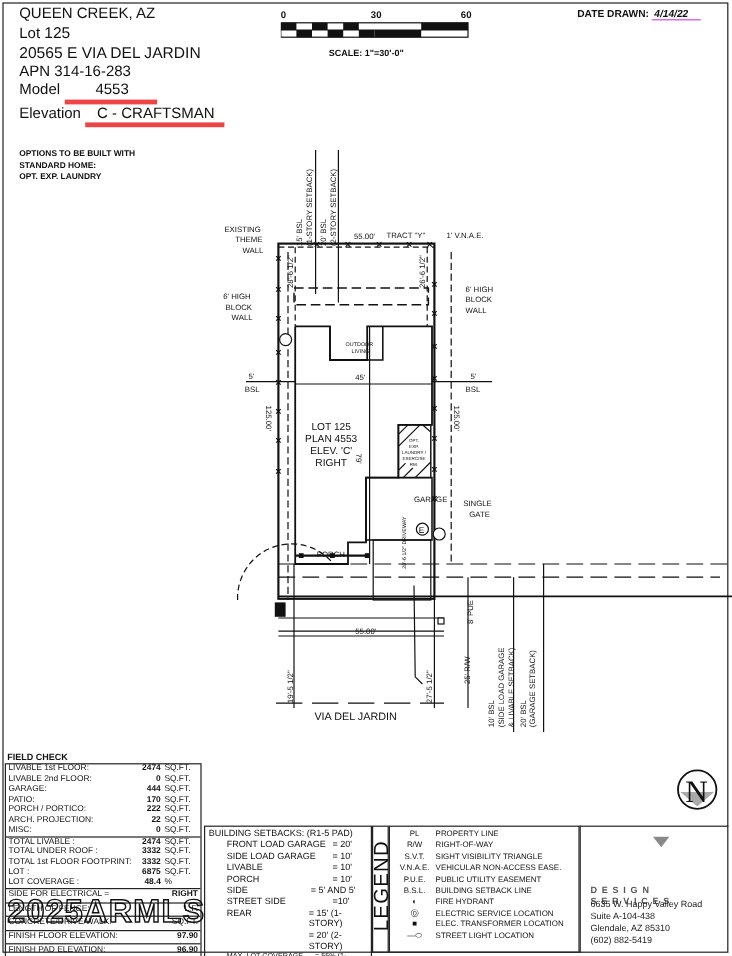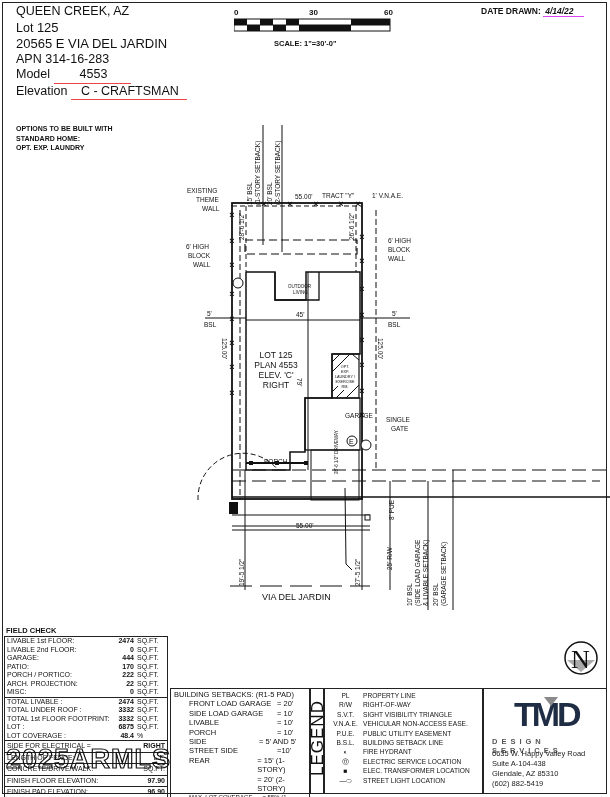--- a/index.html
+++ b/index.html
@@ -2,21 +2,21 @@
 <html><head>
 <meta charset="utf-8">
 <style>
   html,body{margin:0;padding:0;background:#fff;}
   body{width:610px;height:797px;position:relative;overflow:hidden;font-family:"Liberation Sans",sans-serif;color:#111;}
   .frame{position:absolute;left:2px;top:2px;width:605px;height:792px;border:1.5px solid #222;box-sizing:border-box;}
   
   .hdr{position:absolute;left:16px;top:4px;font-size:12.5px;line-height:15.5px;}
   .hdr .row{white-space:nowrap;}
   .hdr .big{font-size:13px;}
-  .uline{display:inline-block;border-bottom:1px solid #ef4444;padding:0 8px 0 10px;}
+  .uline{display:inline-block;border-bottom:4px solid #ef4444;padding:0 8px 0 10px;}
   .notes{position:absolute;left:16px;top:124px;font-size:7px;line-height:9.5px;font-weight:bold;}
   
   .scale{position:absolute;left:234px;top:8px;}
   .scale .nums{position:relative;height:10px;font-size:8px;font-weight:bold;width:170px;}
   .scale .nums span{position:absolute;top:0;}
   .scale .cap{font-size:7.5px;font-weight:bold;margin-left:40px;margin-top:3px;}
   .datedrawn{position:absolute;left:481px;top:6px;font-size:8.5px;font-weight:bold;}
   .datedrawn .d{border-bottom:1px solid #d946ef;padding:0 10px 0 2px;font-style:italic;}
   
   .site{position:absolute;left:0;top:0;}
@@ -450,21 +450,20 @@
     </div>
 </div>
 
 <svg class="north" width="36" height="36">
   <circle cx="18" cy="18" r="16" fill="none" stroke="#111" stroke-width="1.5"></circle>
   <polygon points="4,20 32,20 18,32" fill="#aaa"></polygon>
   <text x="8" y="28" font-size="26" font-family="Liberation Serif, serif" fill="#111">N</text>
 </svg>
 
 <div class="tmd">
-  <div class="logo">TMD</div>
   <svg style="position:absolute;left:60px;top:8px" width="14" height="10">
       <polygon points="0,0 14,0 7,9" fill="#8a8a8a"></polygon>
     </svg>
   <div class="ds">DESIGN SERVICES</div>
   <div class="addr">
     <div>6635 W. Happy Valley Road</div>
     <div>Suite A-104-438</div>
     <div>Glendale, AZ 85310</div>
     <div>(602) 882-5419</div>
   </div>

